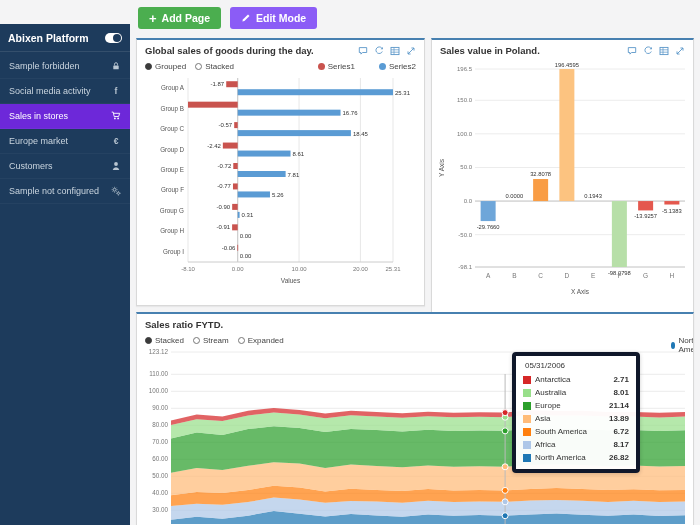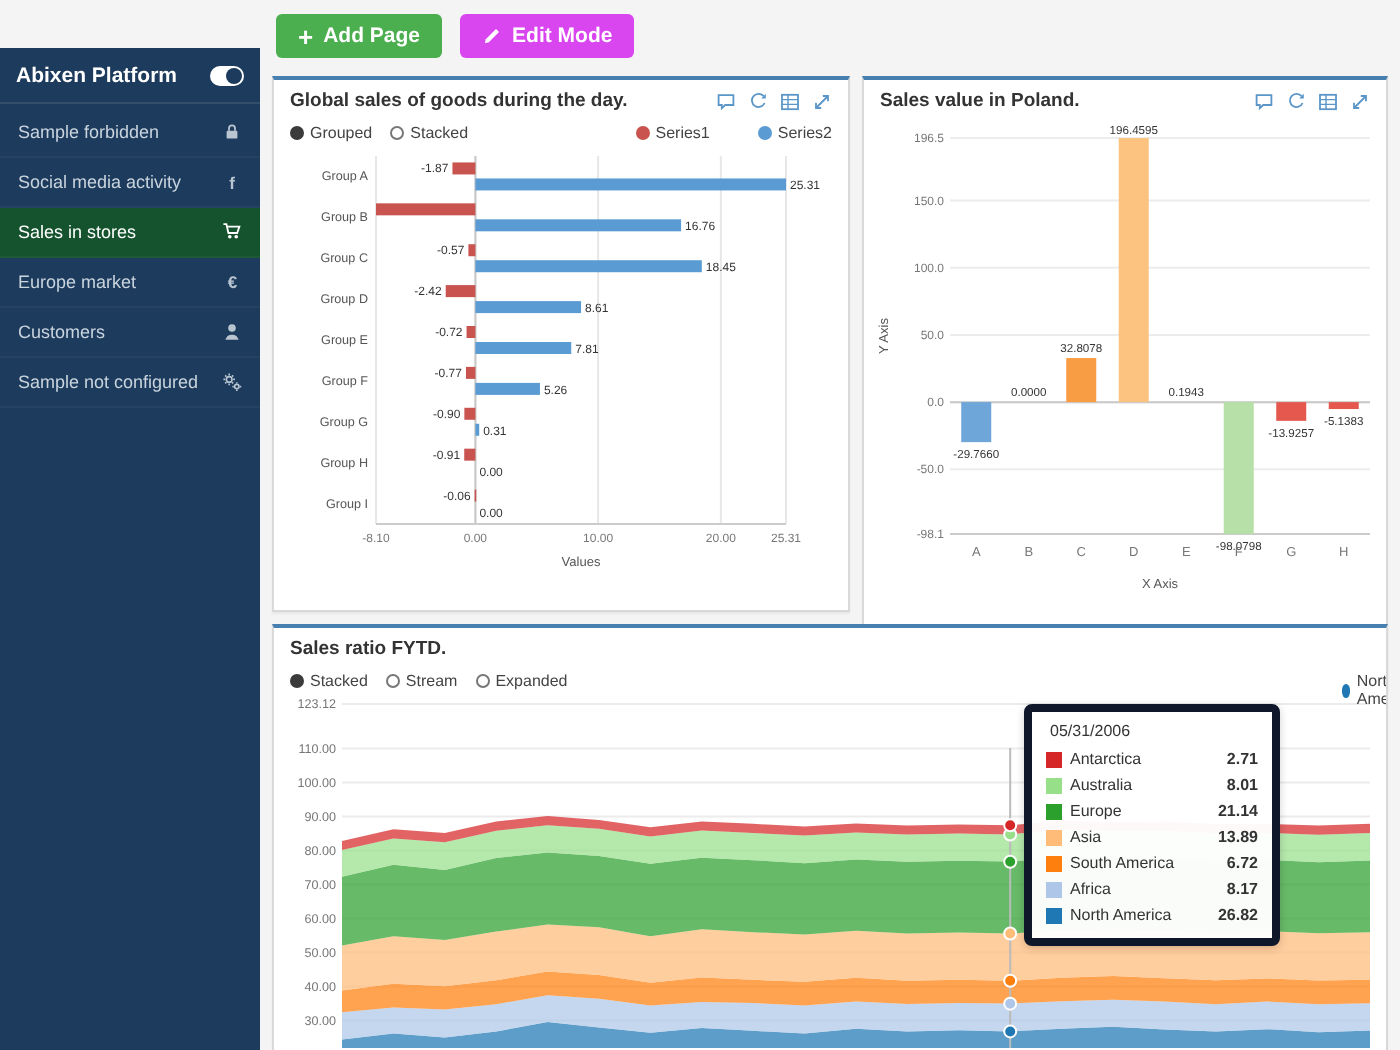--- a/index.html
+++ b/index.html
@@ -14,34 +14,34 @@
   
   .sidebar { position:absolute; left:0; top:0; width:130px; height:519px; background:#1d3b5c;margin-top:24px; }
   .sb-head { display:flex; justify-content:space-between; align-items:center; padding:8px 8px 7px 8px;
              border-bottom:1px solid rgba(255,255,255,.10); }
   .sb-title { font-size:10.5px; font-weight:bold; color:#fff; }
   .toggle { position:relative; width:17px; height:10px; background:#fff; border-radius:6px; display:inline-block; cursor:pointer; }
   .toggle .knob { position:absolute; right:1px; top:1px; width:8px; height:8px; border-radius:50%; background:#1d3b5c; }
   .sb-nav { margin-top:2px; }
   .nav-item { display:flex; justify-content:space-between; align-items:center; padding:7px 9px;
               font-size:9px; color:#c9d4de; cursor:pointer; border-bottom:1px solid rgba(255,255,255,.04); }
-  .nav-item.active { background:#14532d; color:#fff; }
+  .nav-item.active { background:#6d28d9; color:#fff; }
   .nav-icon { width:10px; height:10px; display:inline-flex; color:#b9c6d2; }
   .nav-item.active .nav-icon { color:#fff; }
   .nav-icon svg { width:10px; height:10px; display:block; }
   .sb-foot { position:absolute; left:8px; bottom:5px; font-size:7px; color:#9cb0c2; }
 
   
   .main { position:absolute; left:130px; top:0; width:570px; height:525px; }
   .toolbar { position:absolute; left:8px; top:7px; display:flex; gap:9px; }
   .btn { display:inline-flex; align-items:center; gap:5px; border:none; border-radius:3px;
          color:#fff; font-size:10.5px; font-weight:bold; padding:5px 11px; cursor:pointer;
          font-family:inherit; }
   .btn-add { background:#4bae4f; }
-  .btn-edit { background:#d946ef; }
+  .btn-edit { background:#8b5cf6; }
   .plus { font-size:13px; font-weight:bold; line-height:9px; }
   .pencil svg { width:10px; height:10px; display:block; }
 
   .panel { position:absolute; background:#fff; border:1px solid #d9d9d9; border-top:2px solid #4780b0;
            box-shadow:0 1px 1px rgba(0,0,0,.05); overflow:hidden; }
   #panel1 { left:6px;   top:38px;  width:289px; height:268px; }
   #panel2 { left:301px; top:38px;  width:263px; height:308px; }
   #panel3 { left:6px;   top:312px; width:558px; height:230px; }
 
   .panel-header { display:flex; justify-content:space-between; align-items:center; padding:5px 8px 3px 8px; }

